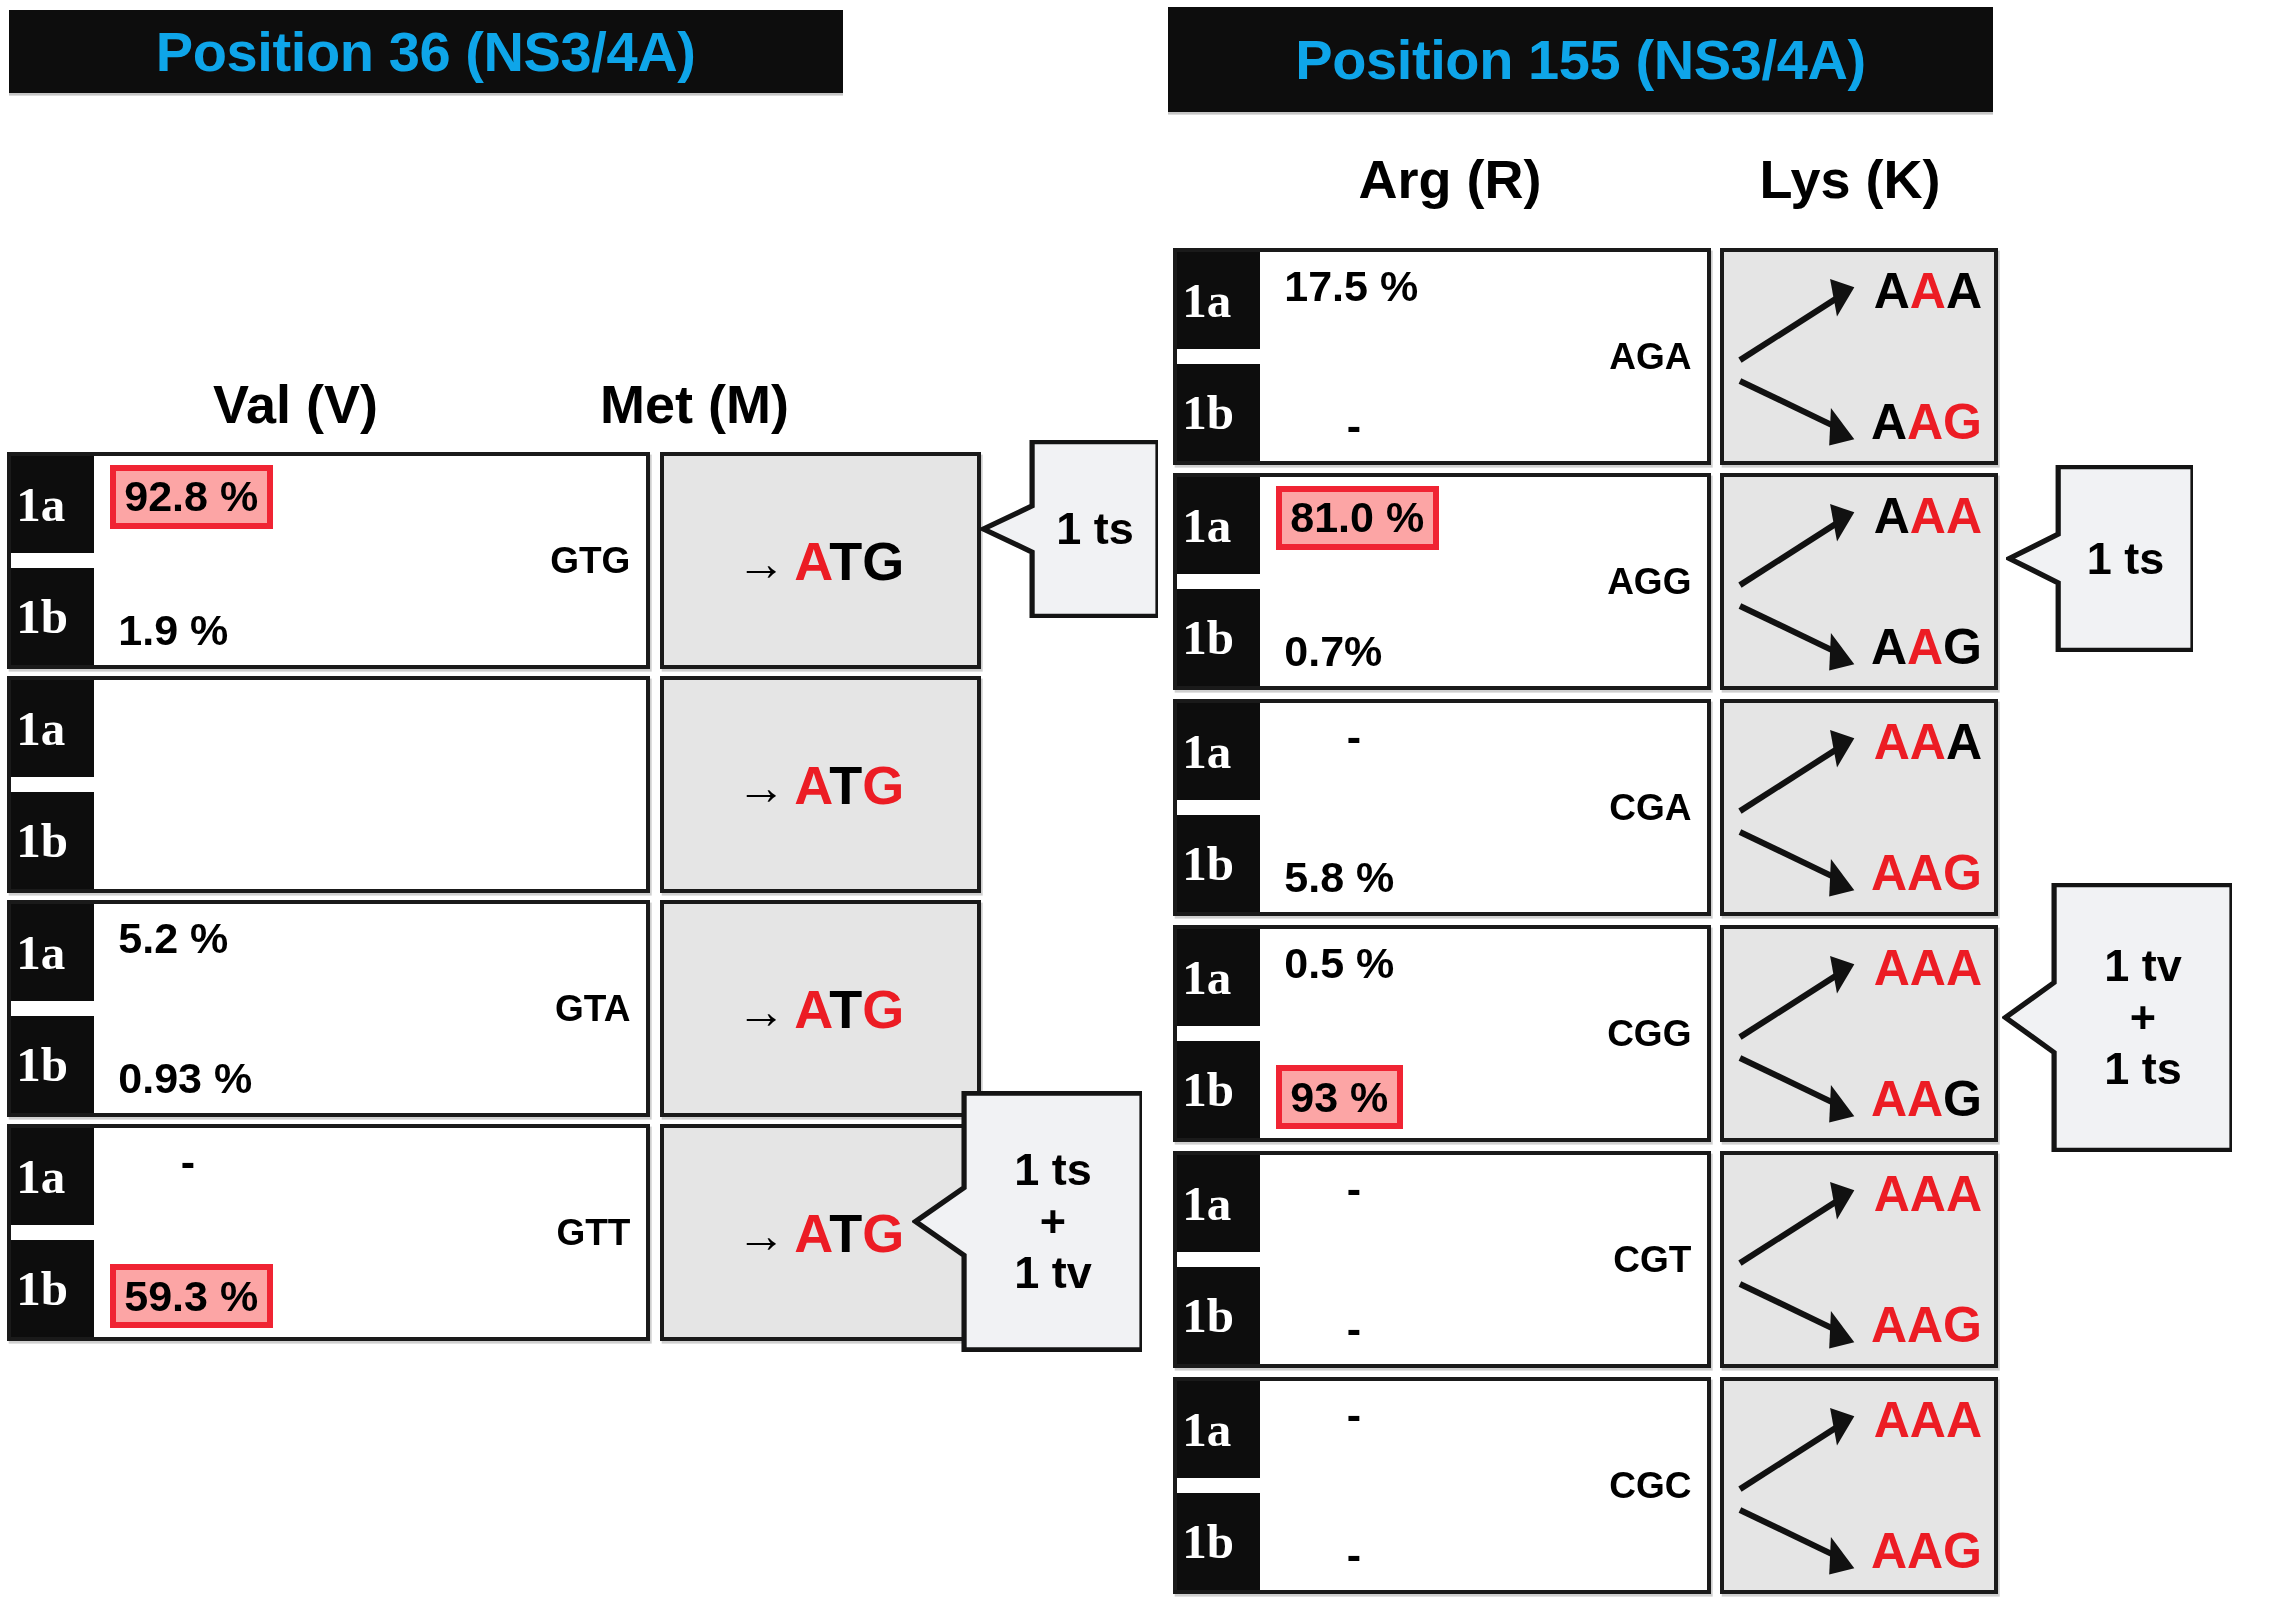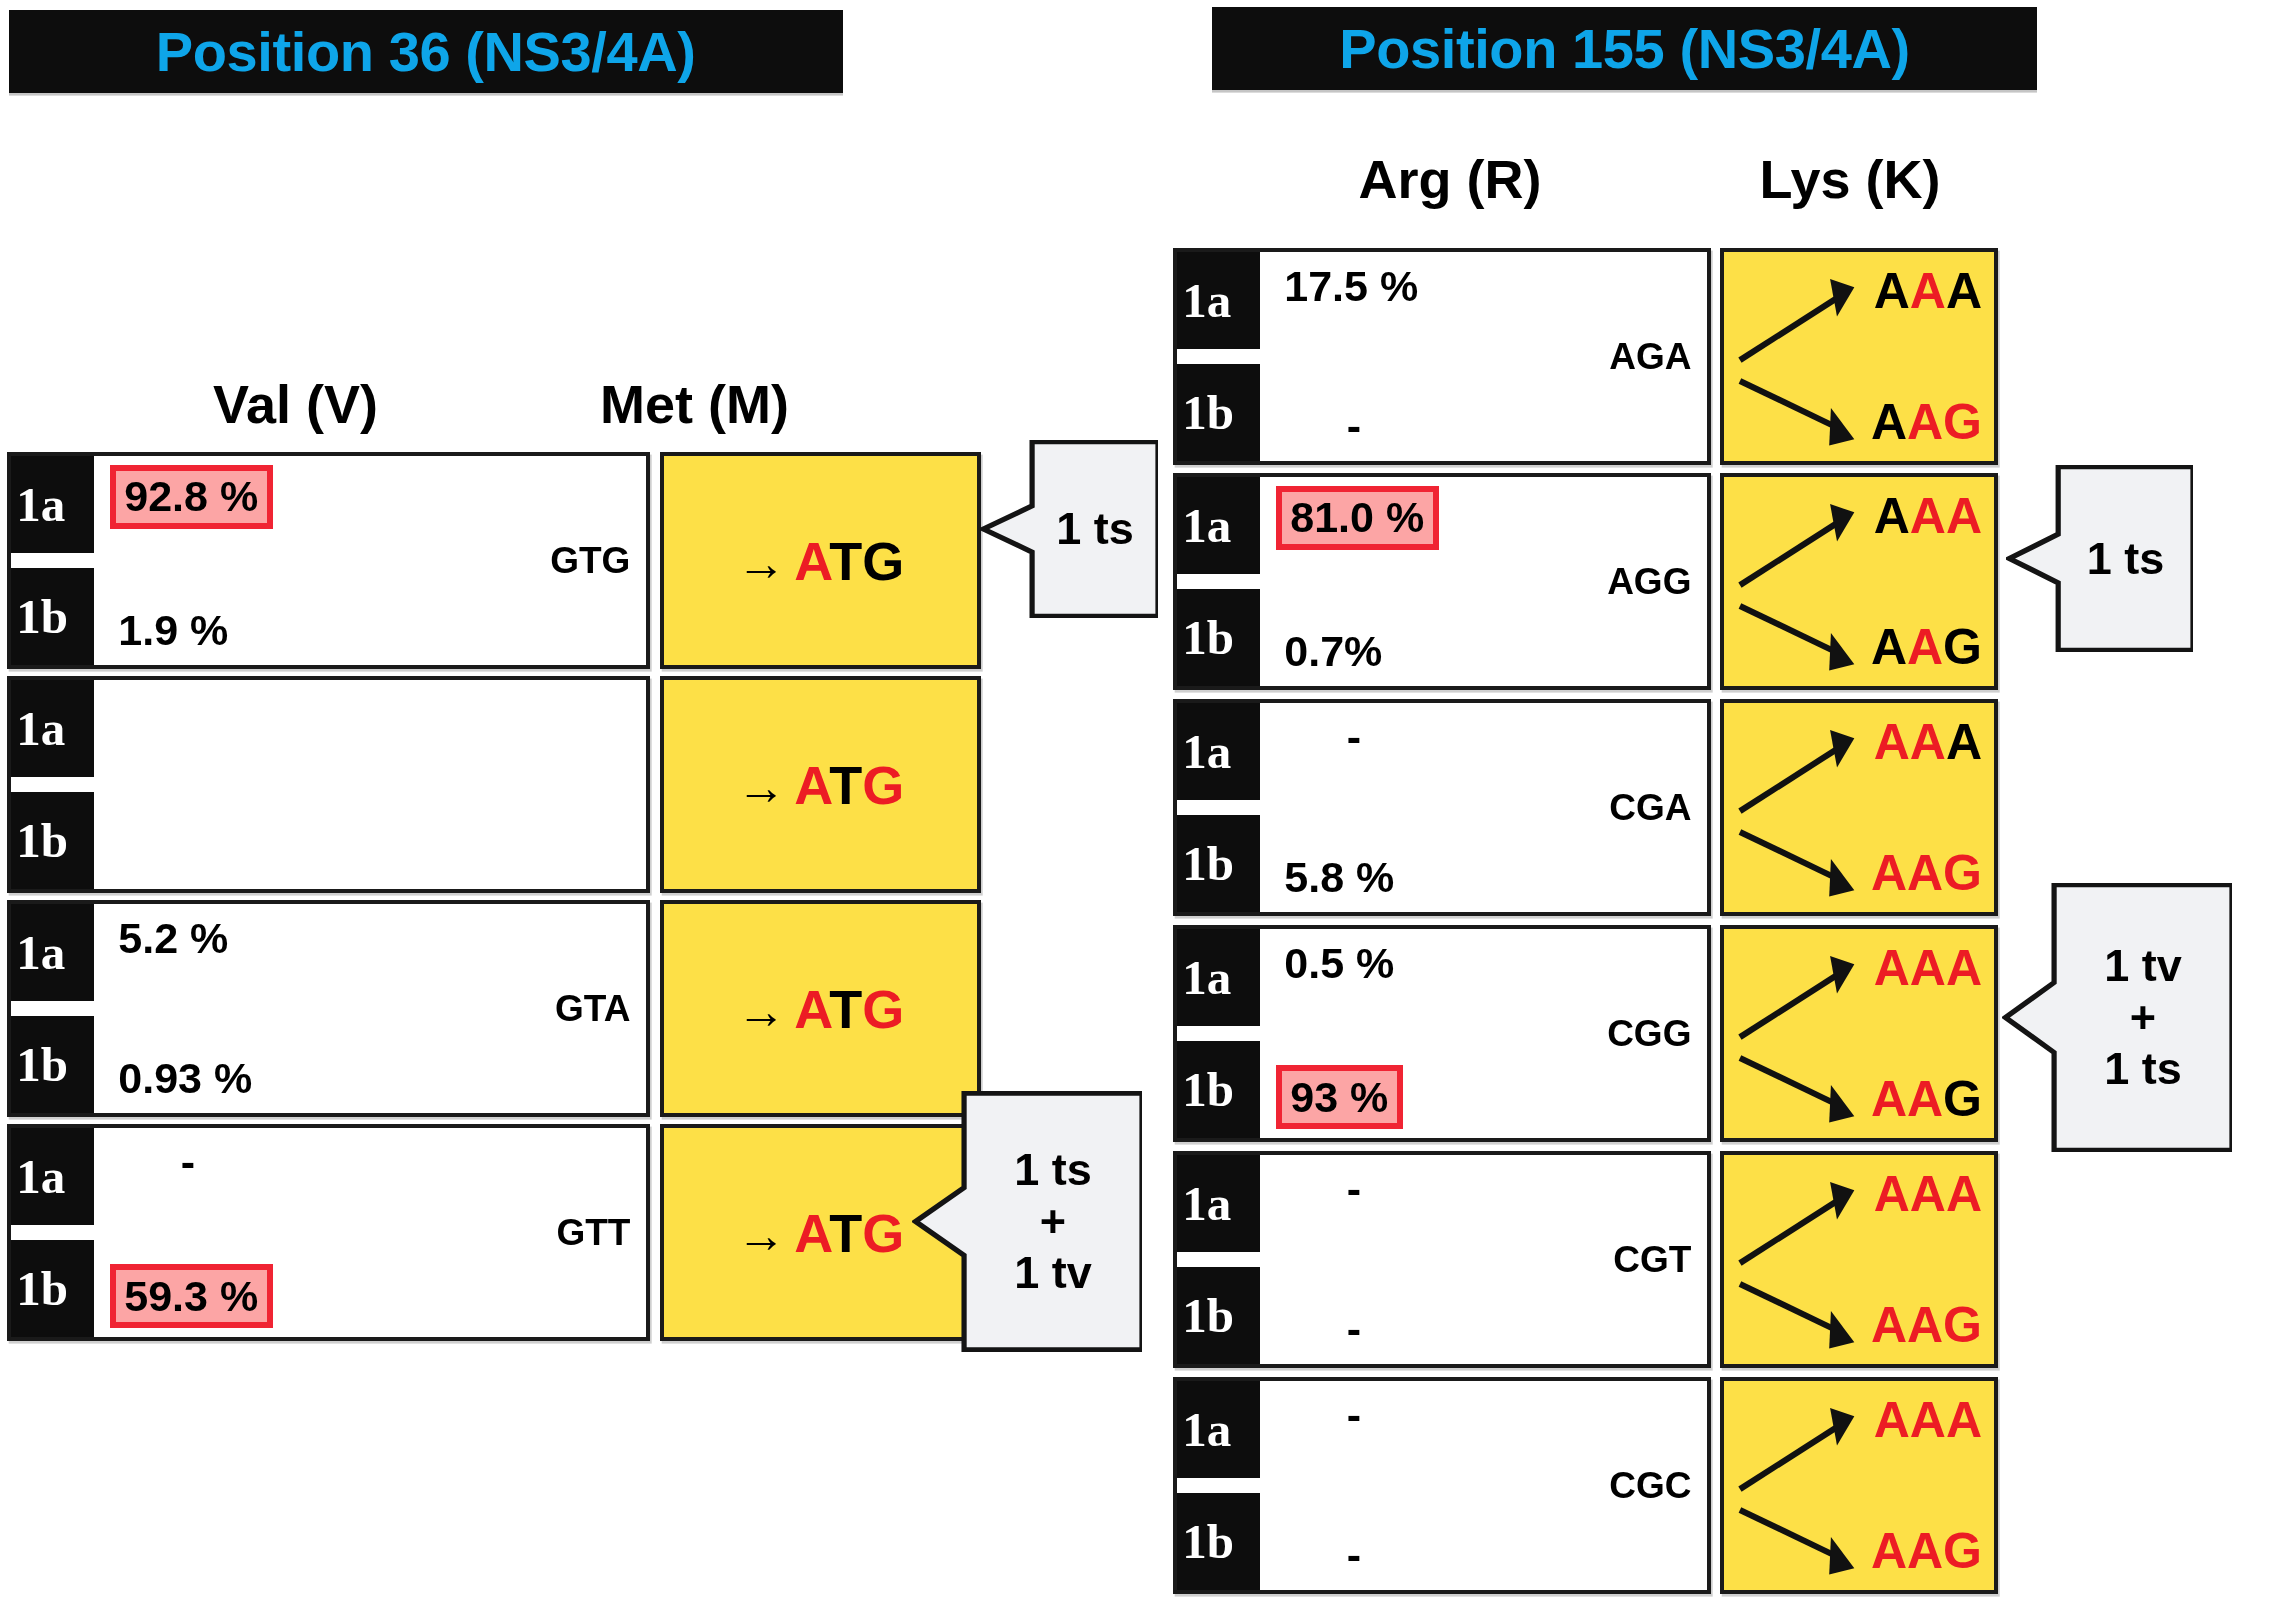--- a/index.html
+++ b/index.html
@@ -9,21 +9,21 @@
     color:#000;
   }
   
   .banner{
     position:absolute;background:#0d0d0d;color:#0ea5e9;
     font-weight:bold;display:flex;align-items:center;justify-content:center;
     box-shadow:0 2.6px 0 rgba(150,150,150,.55);
     letter-spacing:-0.4px;
   }
   #banner-left{left:8.7px;top:10.4px;width:834px;height:83px;font-size:56px;}
-  #banner-right{left:1168px;top:7px;width:825px;height:83px;font-size:56px;margin-left:44px;}
+  #banner-right{left:1168px;top:7px;width:825px;height:105px;font-size:56px;}
 
   
   .col-head{
     position:absolute;font-weight:bold;font-size:54px;text-align:center;
     white-space:nowrap;
   }
   #head-val{left:139px;top:373px;width:313px;}
   #head-met{left:538px;top:373px;width:313px;}
   #head-arg{left:1285px;top:148px;width:330px;}
   #head-lys{left:1685px;top:148px;width:330px;}
@@ -57,21 +57,21 @@
   .pct.b{bottom:8.7px;}
   .pct.dash{left:78px;}
   .pct.boxed{border:6px solid #f02433;background:#fca5a5;}
   .codon{
     position:absolute;right:15.6px;top:50%;transform:translateY(-50%);
     font-size:37px;font-weight:bold;white-space:nowrap;
   }
 
   
   .mutbox{
-    position:absolute;border:4.3px solid #1a1a1a;background:#fde047;
+    position:absolute;border:4.3px solid #1a1a1a;background:#e5e5e5;
     box-shadow:1.7px 2.6px 0 rgba(160,160,160,.5);
     box-sizing:border-box;
   }
   .mut-single{
     position:absolute;left:0;right:0;top:50%;transform:translateY(-50%);
     text-align:center;font-size:54px;font-weight:bold;white-space:nowrap;
   }
   .arrowglyph{font-weight:normal;font-size:49px;padding-right:8.7px;}
   .red{color:#ec1c24;}
   .blk{color:#000000;}

